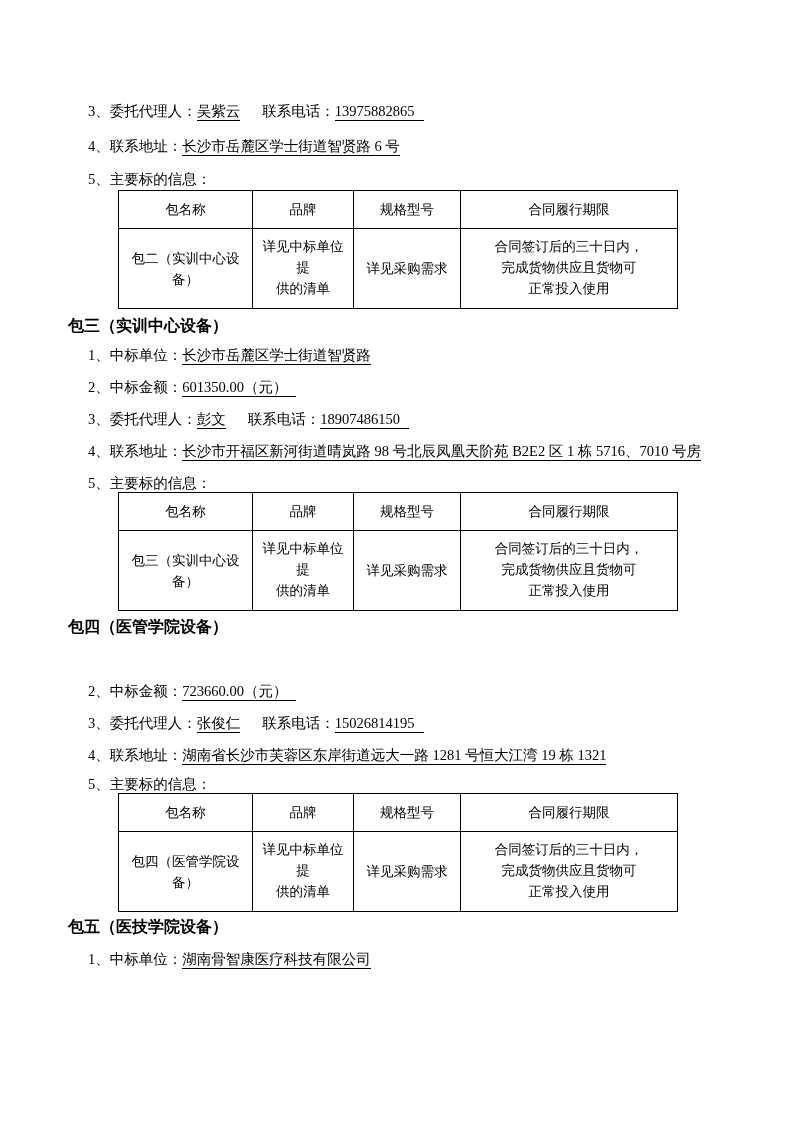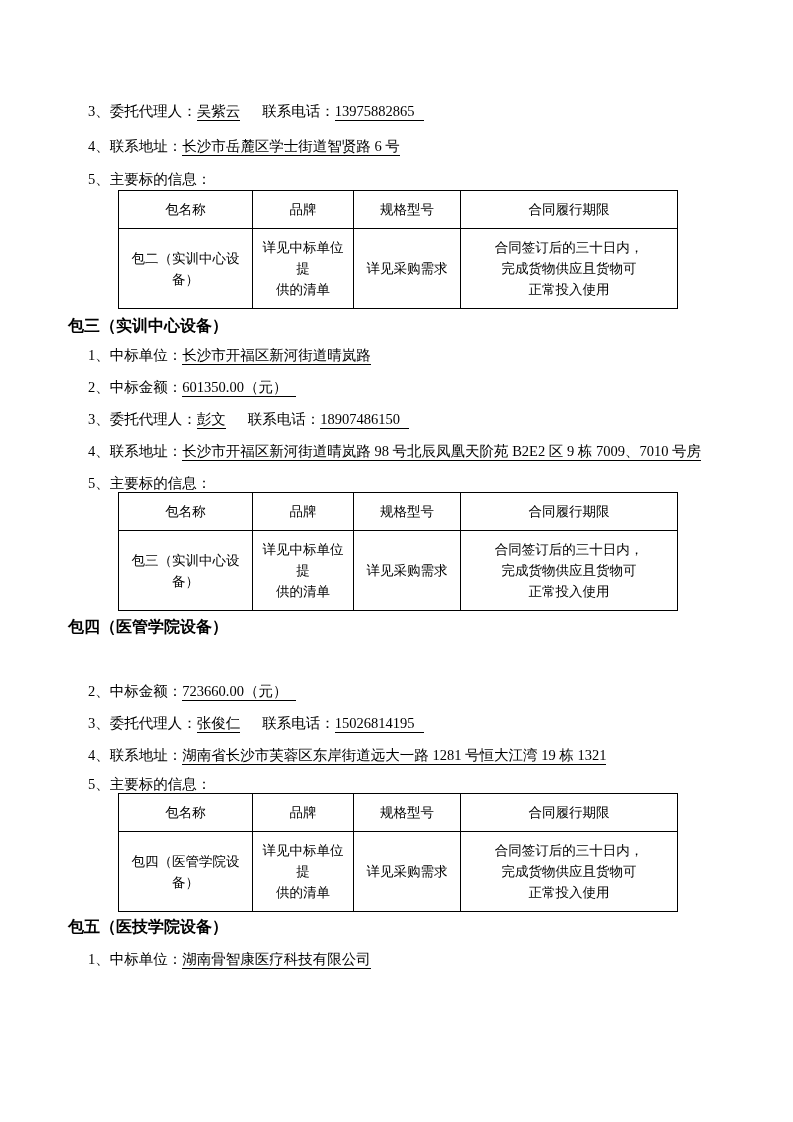--- a/index.html
+++ b/index.html
@@ -25,21 +25,21 @@
   }
   .info-table th,.info-table td{
     border:1px solid #000;
     font-weight:normal;
     padding:0 4px;
     line-height:21px;
     vertical-align:middle;
   }
   .info-table tr.thr th{height:37px;margin-top:16px;}
   .info-table tr.tdr td{height:79px;}
-  .wrap{white-space:pre-line;}
+  .wrap{white-space:pre-line;font-family:Liberation Mono, monospace;}
 </style>
 </head>
 <body>
 
 <div class="page">
 
   <div class="line abs" style="top:101px">
     <span>3、</span><span>委托代理人：</span><span class="u">吴紫云</span><span class="gap">联系电话：</span><span class="u pad">13975882865</span>
   </div>
   <div class="line abs" style="top:136px">
@@ -71,30 +71,30 @@
       <td class="wrap">合同签订后的三十日内，
 完成货物供应且货物可
 正常投入使用</td>
     </tr>
   </tbody>
     </table>
 
   <div class="heading abs" style="top:316px">包三（实训中心设备）</div>
 
   <div class="line abs" style="top:345px">
-    <span>1、</span><span>中标单位：</span><span class="u">长沙市开福区新河街道晴岚路</span>
+    <span>1、</span><span>中标单位：</span><span class="u">长沙市岳麓区学士街道智贤路</span>
   </div>
   <div class="line abs" style="top:377px">
     <span>2、</span><span>中标金额：</span><span class="u pad">601350.00（元）</span>
   </div>
   <div class="line abs" style="top:409px">
     <span>3、</span><span>委托代理人：</span><span class="u">彭文</span><span class="gap">联系电话：</span><span class="u pad">18907486150</span>
   </div>
   <div class="line abs" style="top:441px">
-    <span>4、</span><span>联系地址：</span><span class="u">长沙市开福区新河街道晴岚路 98 号北辰凤凰天阶苑 B2E2 区 9 栋 7009、7010 号房</span>
+    <span>4、</span><span>联系地址：</span><span class="u">长沙市开福区新河街道晴岚路 98 号北辰凤凰天阶苑 B2E2 区 1 栋 5716、7010 号房</span>
   </div>
   <div class="line abs" style="top:473px">
     <span>5、</span><span>主要标的信息：</span>
   </div>
 
   <table class="info-table" style="top:492px">
     <colgroup>
         <col style="width:134px">
         <col style="width:101px">
         <col style="width:107px">

